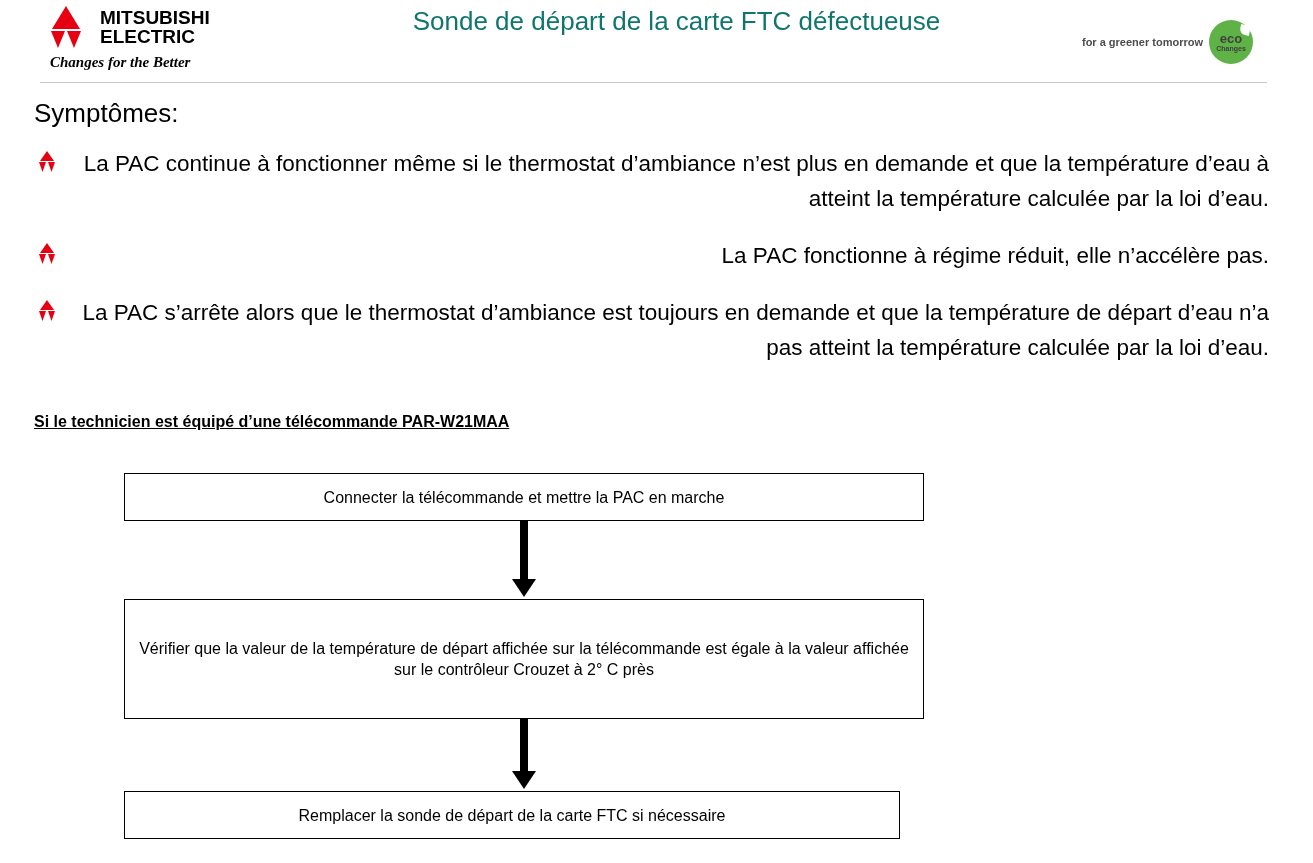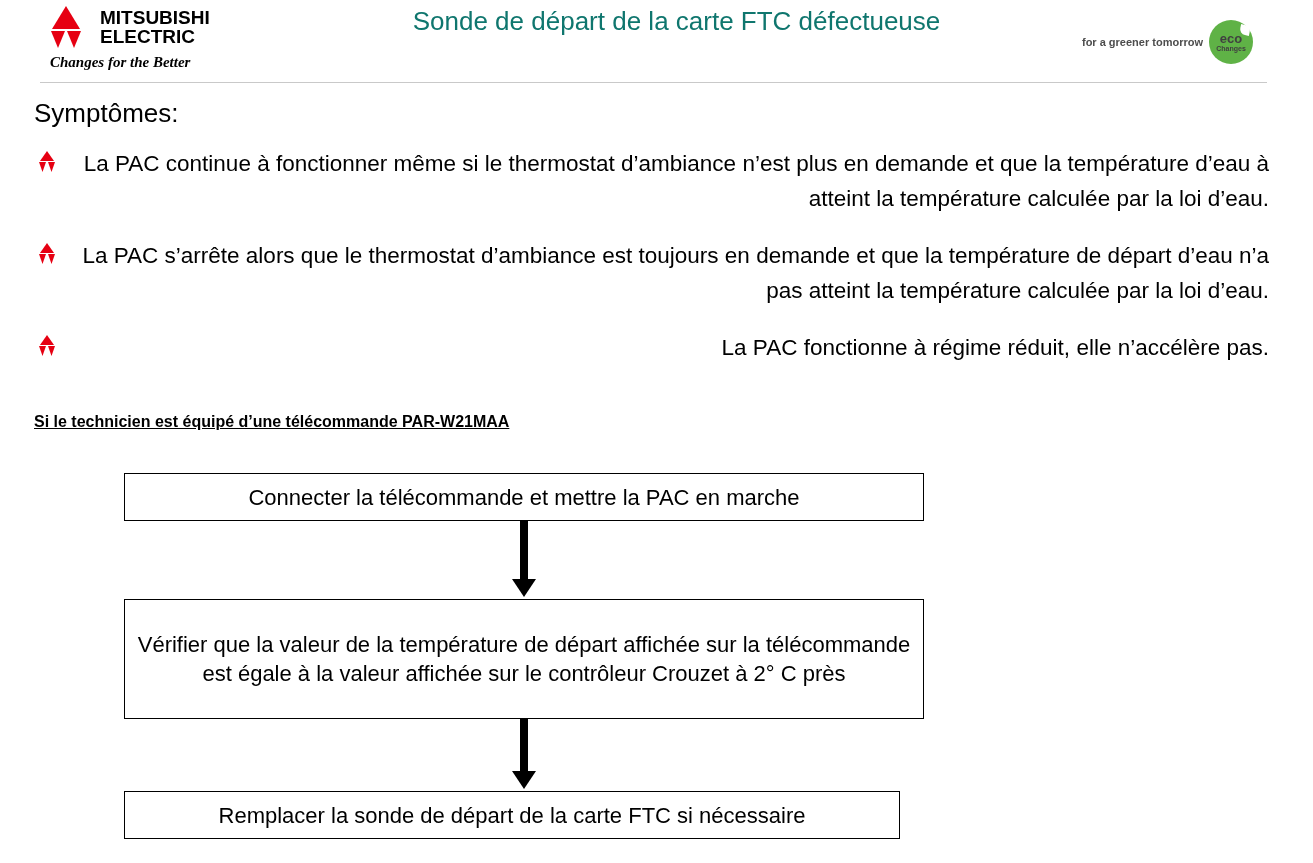--- a/index.html
+++ b/index.html
@@ -184,21 +184,21 @@
   }
   .flow-box {
     position: absolute;
     border: 1px solid #000000;
     background: #ffffff;
     box-sizing: border-box;
     display: flex;
     align-items: center;
     justify-content: center;
     text-align: center;
-    font-size: 22px;
+    font-size: 16px;
     line-height: 1.32;
     padding: 12px 10px;
   }
   #box1 { left: 124px; top: 0px;   width: 800px; height: 48px; }
   #box2 { left: 124px; top: 126px; width: 800px; height: 120px; }
   #box3 { left: 124px; top: 318px; width: 776px; height: 48px; }
 
   .arrow {
     position: absolute;
     left: 524px;
@@ -272,41 +272,41 @@
       <span class="bullet-mark">
         <svg width="26" height="22" viewBox="0 0 26 22" xmlns="http://www.w3.org/2000/svg">
           <polygon points="13,0 20,10 6,10" fill="#e60012"></polygon>
           <polygon points="5,11 12,11 8.5,21" fill="#e60012"></polygon>
           <polygon points="14,11 21,11 17.5,21" fill="#e60012"></polygon>
         </svg>
       </span>
       <span>La PAC continue à fonctionner même si le thermostat d’ambiance n’est plus en demande et que la température d’eau à atteint la température calculée par la loi d’eau.</span>
     </li>
 
+    <li class="bullet-item">
+      <span class="bullet-mark">
+        <svg width="26" height="22" viewBox="0 0 26 22" xmlns="http://www.w3.org/2000/svg">
+          <polygon points="13,0 20,10 6,10" fill="#e60012"></polygon>
+          <polygon points="5,11 12,11 8.5,21" fill="#e60012"></polygon>
+          <polygon points="14,11 21,11 17.5,21" fill="#e60012"></polygon>
+        </svg>
+      </span>
+      <span>La PAC fonctionne à régime réduit, elle n’accélère pas.</span>
+    </li>
+
     <li class="bullet-item tight">
       <span class="bullet-mark">
         <svg width="26" height="22" viewBox="0 0 26 22" xmlns="http://www.w3.org/2000/svg">
           <polygon points="13,0 20,10 6,10" fill="#e60012"></polygon>
           <polygon points="5,11 12,11 8.5,21" fill="#e60012"></polygon>
           <polygon points="14,11 21,11 17.5,21" fill="#e60012"></polygon>
         </svg>
       </span>
       <span>La PAC s’arrête alors que le thermostat d’ambiance est toujours en demande et que la température de départ d’eau n’a pas atteint la température calculée par la loi d’eau.</span>
     </li>
-
-    <li class="bullet-item">
-      <span class="bullet-mark">
-        <svg width="26" height="22" viewBox="0 0 26 22" xmlns="http://www.w3.org/2000/svg">
-          <polygon points="13,0 20,10 6,10" fill="#e60012"></polygon>
-          <polygon points="5,11 12,11 8.5,21" fill="#e60012"></polygon>
-          <polygon points="14,11 21,11 17.5,21" fill="#e60012"></polygon>
-        </svg>
-      </span>
-      <span>La PAC fonctionne à régime réduit, elle n’accélère pas.</span>
-    </li>
   </ul>
 
   <div class="section-heading">Si le technicien est équipé d’une télécommande PAR-W21MAA</div>
 
   <div class="flow">
     <div class="flow-box" id="box1">Connecter la télécommande et mettre la PAC en marche</div>
 
     <div class="arrow" id="arrow1">
       <span class="stem"></span>
       <span class="head"></span>

